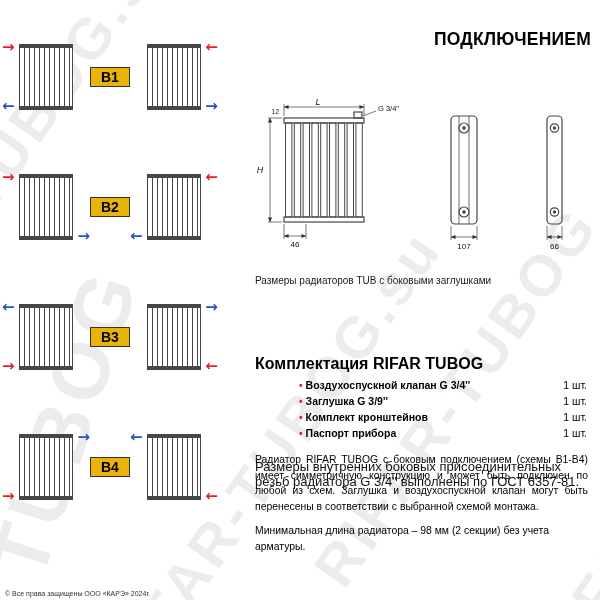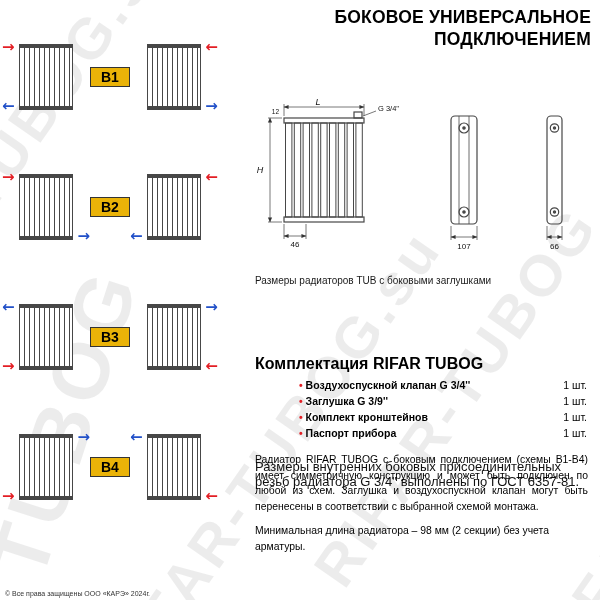--- a/index.html
+++ b/index.html
@@ -69,21 +69,21 @@
 
   <div id="wm-layer">
       <span class="wm wm-1">TUBOG</span>
       <span class="wm wm-2">RIFAR-TUBOG.su</span>
       <span class="wm wm-3">RIFAR-TUBOG</span>
       <span class="wm wm-4">RIFAR</span>
       <span class="wm wm-5">TUBOG.su</span>
     </div>
 
   <h1 class="abs title">
-    <span>БОКОВОЕ УНИВЕРСАЛЬНОЕ</span><br>
+    <br>
     <span>ПОДКЛЮЧЕНИЕМ</span>
   </h1>
 
   <div id="schemes" class="abs schemes">
       <div class="scheme-row">
         <div class="rad-unit">
           <div class="radiator"></div>
           <span class="arr pos-tl" style="color: rgb(227, 30, 36);">→</span>
           <span class="arr pos-bl" style="color: rgb(33, 80, 200);">←</span>
         </div>

